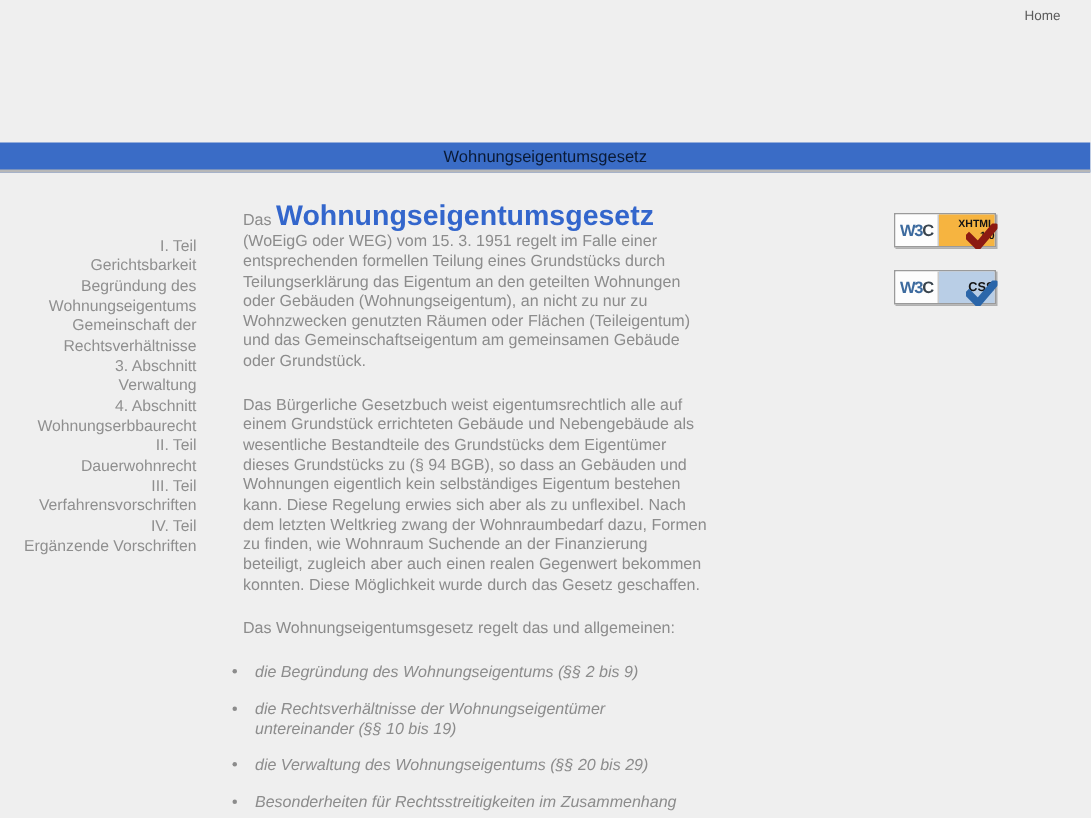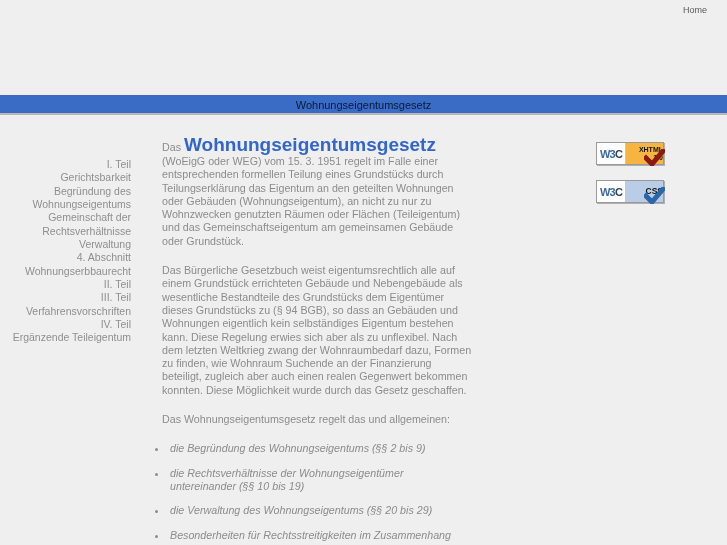--- a/index.html
+++ b/index.html
@@ -151,28 +151,30 @@
     <span>Wohnungseigentumsgesetz</span>
   </div>
 
   <nav class="sidebar">
     <a>I. Teil</a>
     <a>Gerichtsbarkeit</a>
     <a>Begründung des</a>
     <a>Wohnungseigentums</a>
     <a>Gemeinschaft der</a>
     <a>Rechtsverhältnisse</a>
+    <a>3. Abschnitt</a>
     <a>Verwaltung</a>
     <a>4. Abschnitt</a>
     <a>Wohnungserbbaurecht</a>
     <a>II. Teil</a>
+    <a>Dauerwohnrecht</a>
     <a>III. Teil</a>
     <a>Verfahrensvorschriften</a>
     <a>IV. Teil</a>
-    <a>Ergänzende Teileigentum</a>
+    <a>Ergänzende Vorschriften</a>
   </nav>
 
   <main class="content">
     <p>
       <span>Das</span>
       <span class="law-title">Wohnungseigentumsgesetz</span>
       <span>(WoEigG oder WEG) vom 15. 3. 1951 regelt im Falle einer entsprechenden formellen Teilung eines Grundstücks durch Teilungserklärung das Eigentum an den geteilten Wohnungen oder Gebäuden (Wohnungseigentum), an nicht zu nur zu Wohnzwecken genutzten Räumen oder Flächen (Teileigentum) und das Gemeinschaftseigentum am gemeinsamen Gebäude oder Grundstück.</span>
     </p>
     <p>Das Bürgerliche Gesetzbuch weist eigentumsrechtlich alle auf einem Grundstück errichteten Gebäude und Nebengebäude als wesentliche Bestandteile des Grundstücks dem Eigentümer dieses Grundstücks zu (§ 94 BGB), so dass an Gebäuden und Wohnungen eigentlich kein selbständiges Eigentum bestehen kann. Diese Regelung erwies sich aber als zu unflexibel. Nach dem letzten Weltkrieg zwang der Wohnraumbedarf dazu, Formen zu finden, wie Wohnraum Suchende an der Finanzierung beteiligt, zugleich aber auch einen realen Gegenwert bekommen konnten. Diese Möglichkeit wurde durch das Gesetz geschaffen.</p>
     <p>Das Wohnungseigentumsgesetz regelt das und allgemeinen:</p>

